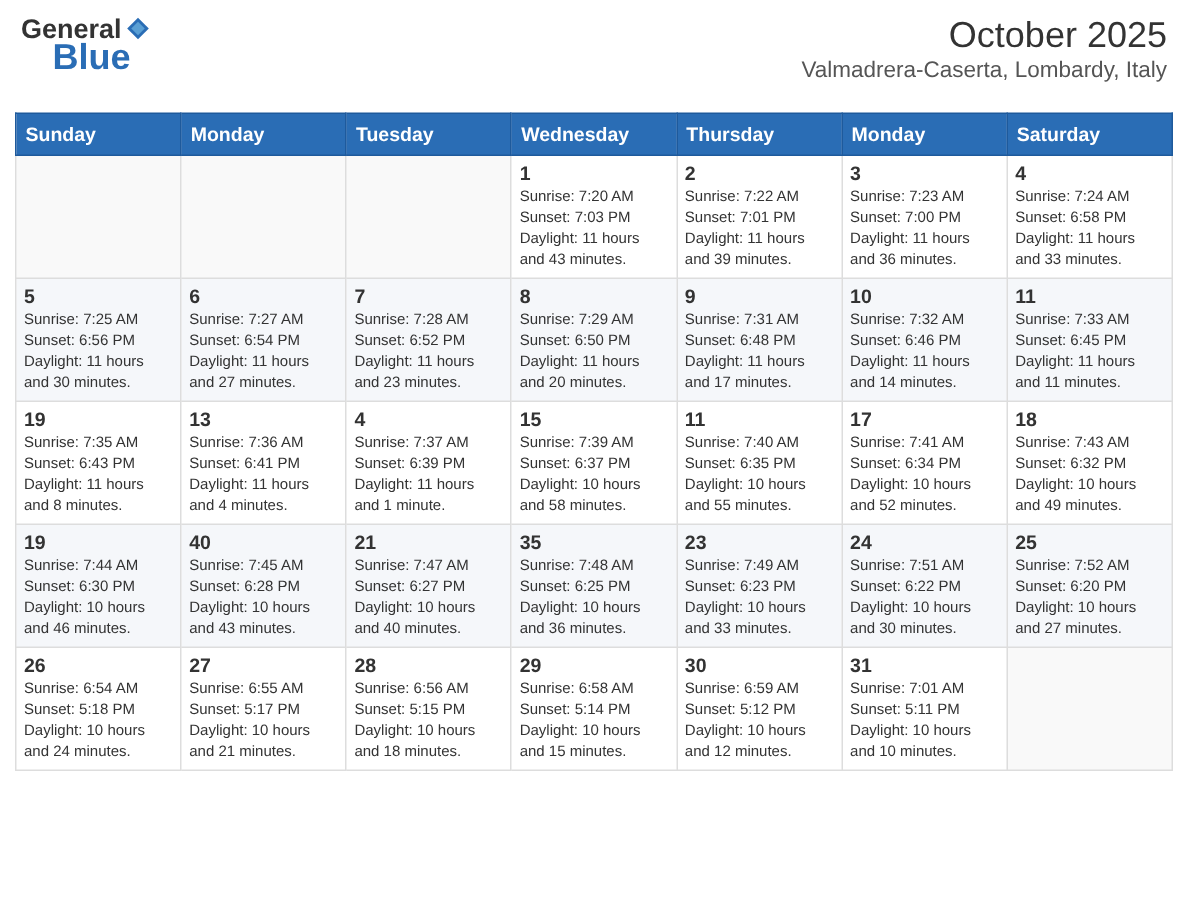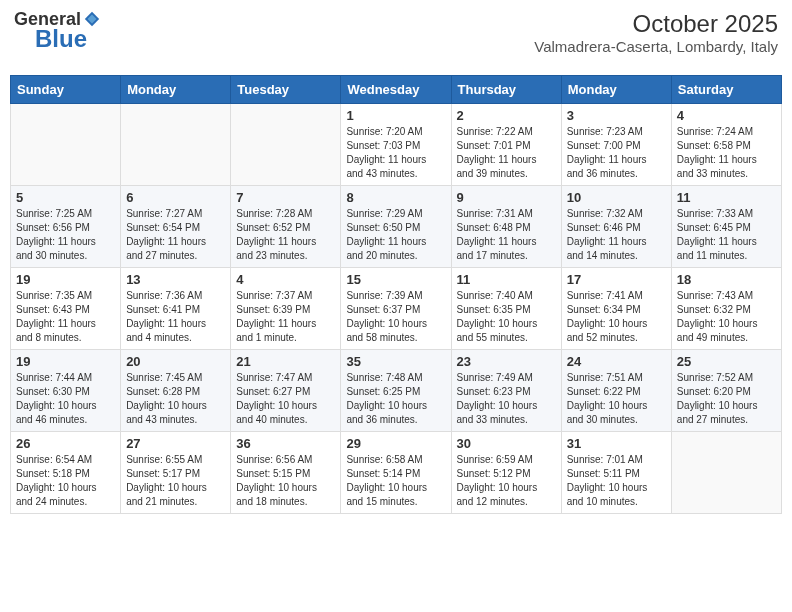--- a/index.html
+++ b/index.html
@@ -195,21 +195,21 @@
           <span class="day-num">18</span>
           <div class="cell-text">Sunrise: 7:43 AM<br>Sunset: 6:32 PM<br>Daylight: 10 hours and 49 minutes.</div>
         </td>
       </tr>
       <tr>
         <td>
           <span class="day-num">19</span>
           <div class="cell-text">Sunrise: 7:44 AM<br>Sunset: 6:30 PM<br>Daylight: 10 hours and 46 minutes.</div>
         </td>
         <td>
-          <span class="day-num">20</span>
+          <span class="day-num">40</span>
           <div class="cell-text">Sunrise: 7:45 AM<br>Sunset: 6:28 PM<br>Daylight: 10 hours and 43 minutes.</div>
         </td>
         <td>
           <span class="day-num">21</span>
           <div class="cell-text">Sunrise: 7:47 AM<br>Sunset: 6:27 PM<br>Daylight: 10 hours and 40 minutes.</div>
         </td>
         <td>
           <span class="day-num">35</span>
           <div class="cell-text">Sunrise: 7:48 AM<br>Sunset: 6:25 PM<br>Daylight: 10 hours and 36 minutes.</div>
         </td>
@@ -229,21 +229,21 @@
       <tr>
         <td>
           <span class="day-num">26</span>
           <div class="cell-text">Sunrise: 6:54 AM<br>Sunset: 5:18 PM<br>Daylight: 10 hours and 24 minutes.</div>
         </td>
         <td>
           <span class="day-num">27</span>
           <div class="cell-text">Sunrise: 6:55 AM<br>Sunset: 5:17 PM<br>Daylight: 10 hours and 21 minutes.</div>
         </td>
         <td>
-          <span class="day-num">36</span>
+          <span class="day-num">28</span>
           <div class="cell-text">Sunrise: 6:56 AM<br>Sunset: 5:15 PM<br>Daylight: 10 hours and 18 minutes.</div>
         </td>
         <td>
           <span class="day-num">29</span>
           <div class="cell-text">Sunrise: 6:58 AM<br>Sunset: 5:14 PM<br>Daylight: 10 hours and 15 minutes.</div>
         </td>
         <td>
           <span class="day-num">30</span>
           <div class="cell-text">Sunrise: 6:59 AM<br>Sunset: 5:12 PM<br>Daylight: 10 hours and 12 minutes.</div>
         </td>

